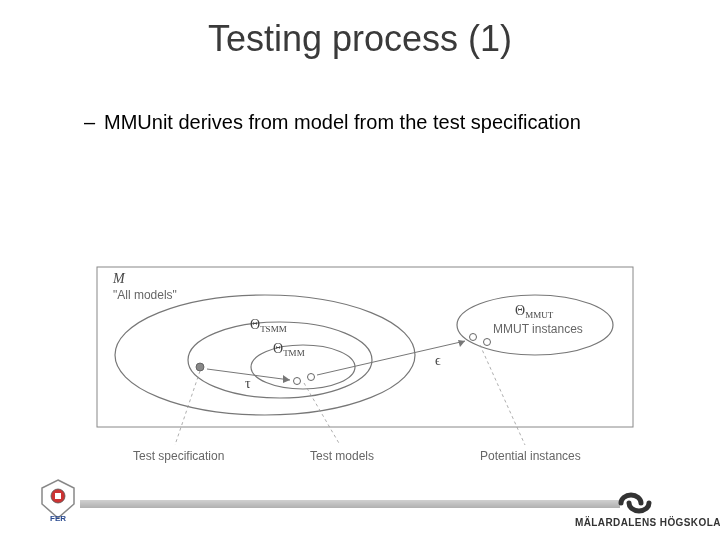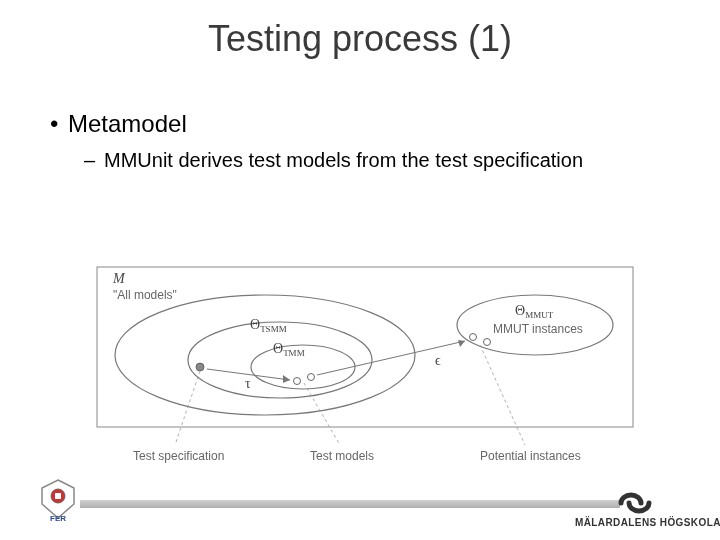--- a/index.html
+++ b/index.html
@@ -114,25 +114,22 @@
   }
 </style>
 </head>
 <body>
 
 <div class="slide">
 
   <div class="title">Testing process (1)</div>
 
   <div class="body">
-    <div class="bullet1">
-      <span class="dot">•</span><span>Metamodel</span>
-    </div>
     <div class="sub">
-      <span class="dash">–</span><span>MMUnit derives test models from the test specification</span>
+      <span class="dash">–</span><span>MMUnit derives from model from the test specification</span>
     </div>
   </div>
 
   <div class="diagram">
     <svg viewBox="0 0 540 200">
 
       <rect x="2" y="2" width="536" height="160" fill="none" stroke="#888" stroke-width="1"></rect>
 
       <ellipse cx="170" cy="90" rx="150" ry="60" fill="none" stroke="#777" stroke-width="1.2"></ellipse>
 

